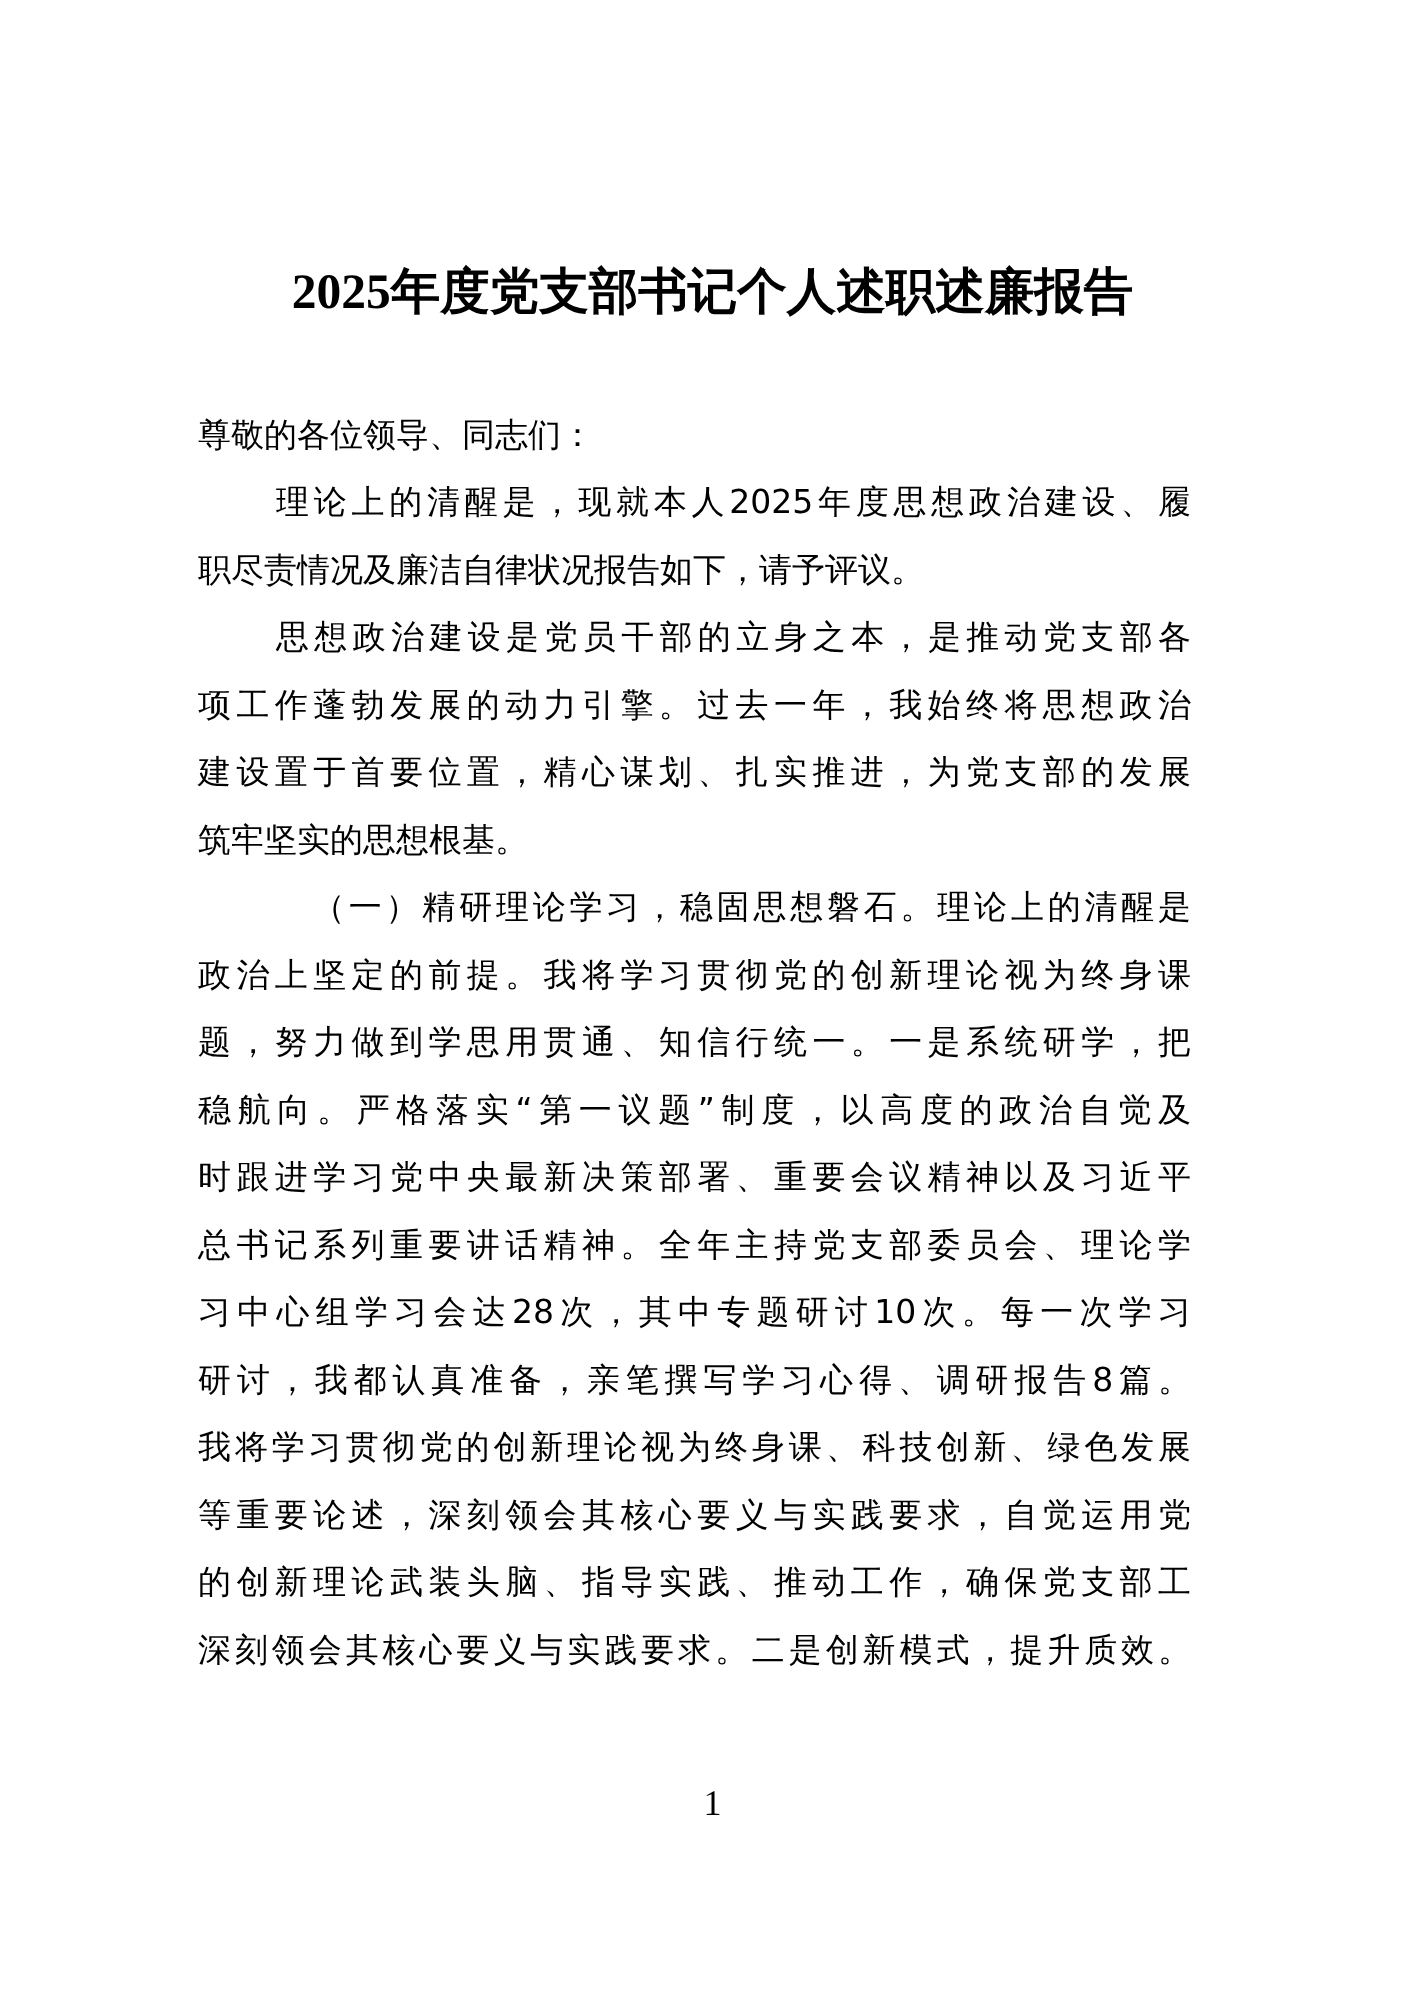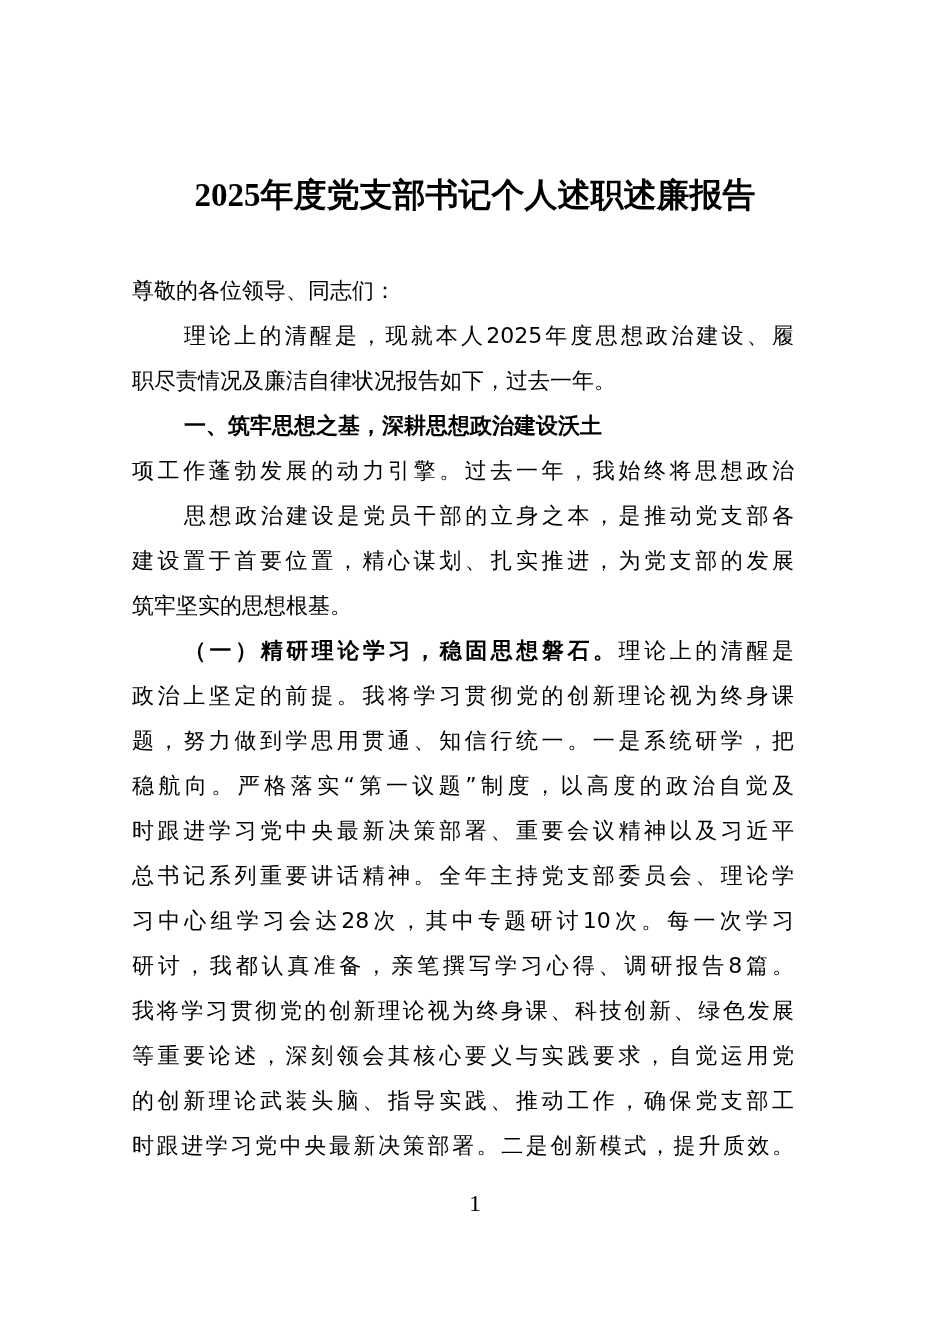--- a/index.html
+++ b/index.html
@@ -55,21 +55,22 @@
     .line.last {
       text-align-last: left;
     }
     .indent {
       padding-left: 52px;
     }
     .heading1 {
       font-weight: bold;
     }
     .sub-heading {
-      font-weight: bold;
+      font-weight: normal;
+      margin-left: 24px;
     }
     .page-number {
       position: absolute;
       left: 0;
       top: 1188px;
       width: 950px;
       text-align: center;
       font-family: "Liberation Serif", "DejaVu Serif", serif;
       font-size: 24px;
       line-height: 30px;
@@ -80,38 +81,37 @@
 
 <div class="page">
 
   <div class="title">2025年度党支部书记个人述职述廉报告</div>
 
   <div class="body-text" style="top: 268px;">
 
     <span class="line last">尊敬的各位领导、同志们：</span>
 
     <span class="line indent">理论上的清醒是，现就本人2025年度思想政治建设、履</span>
-    <span class="line last">职尽责情况及廉洁自律状况报告如下，过去一年。</span>
+    <span class="line last">职尽责情况及廉洁自律状况报告如下，请予评议。</span>
 
-    <span class="line last indent heading1">一、筑牢思想之基，深耕思想政治建设沃土</span>
 
+    <span class="line indent">思想政治建设是党员干部的立身之本，是推动党支部各</span>
     <span class="line">项工作蓬勃发展的动力引擎。过去一年，我始终将思想政治</span>
-    <span class="line indent">思想政治建设是党员干部的立身之本，是推动党支部各</span>
     <span class="line">建设置于首要位置，精心谋划、扎实推进，为党支部的发展</span>
     <span class="line last">筑牢坚实的思想根基。</span>
 
     <span class="line indent"><span class="sub-heading">（一）精研理论学习，稳固思想磐石。</span><span>理论上的清醒是</span></span>
 
     <span class="line">政治上坚定的前提。我将学习贯彻党的创新理论视为终身课</span>
     <span class="line">题，努力做到学思用贯通、知信行统一。一是系统研学，把</span>
     <span class="line">稳航向。严格落实“第一议题”制度，以高度的政治自觉及</span>
     <span class="line">时跟进学习党中央最新决策部署、重要会议精神以及习近平</span>
     <span class="line">总书记系列重要讲话精神。全年主持党支部委员会、理论学</span>
     <span class="line">习中心组学习会达28次，其中专题研讨10次。每一次学习</span>
     <span class="line">研讨，我都认真准备，亲笔撰写学习心得、调研报告8篇。</span>
     <span class="line">我将学习贯彻党的创新理论视为终身课、科技创新、绿色发展</span>
     <span class="line">等重要论述，深刻领会其核心要义与实践要求，自觉运用党</span>
     <span class="line">的创新理论武装头脑、指导实践、推动工作，确保党支部工</span>
-    <span class="line">时跟进学习党中央最新决策部署。二是创新模式，提升质效。</span>
+    <span class="line">深刻领会其核心要义与实践要求。二是创新模式，提升质效。</span>
   </div>
 
   <div class="page-number">1</div>
 </div>
 
 </body></html>

